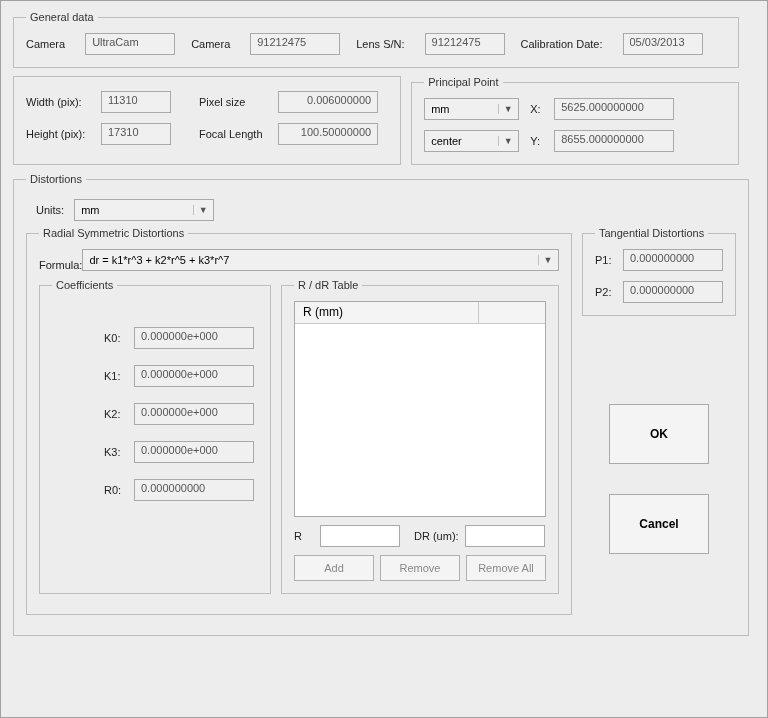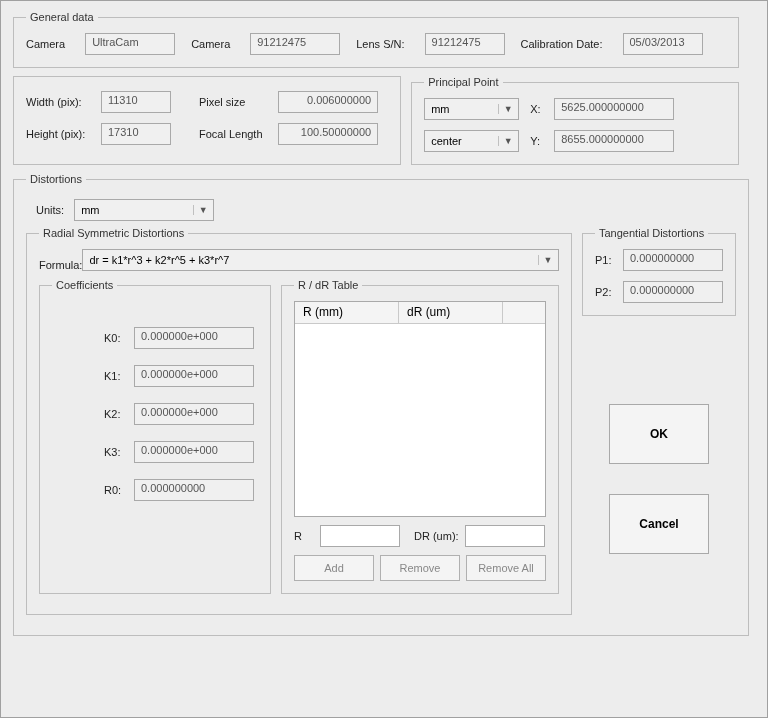--- a/index.html
+++ b/index.html
@@ -248,21 +248,20 @@
                 <span class="field ro">0.000000000</span>
               </div>
             </fieldset>
 
             <fieldset style="flex:1">
               <legend>R / dR Table</legend>
               <div class="rtable-wrap">
                 <div class="rtable">
                   <div class="rtable-head">
                     <div class="th">R (mm)</div>
-                    <div class="th">dR (um)</div>
                     <div class="th" style="flex:0.3"></div>
                   </div>
                   <div class="rtable-body"></div>
                 </div>
                 <div class="rinput-row">
                   <label class="lab" style="width:20px">R</label>
                   <input class="field" value="" style="">
                   <label class="lab" style="margin-left:8px">DR (um):</label>
                   <input class="field" value="" style="">
                 </div>

